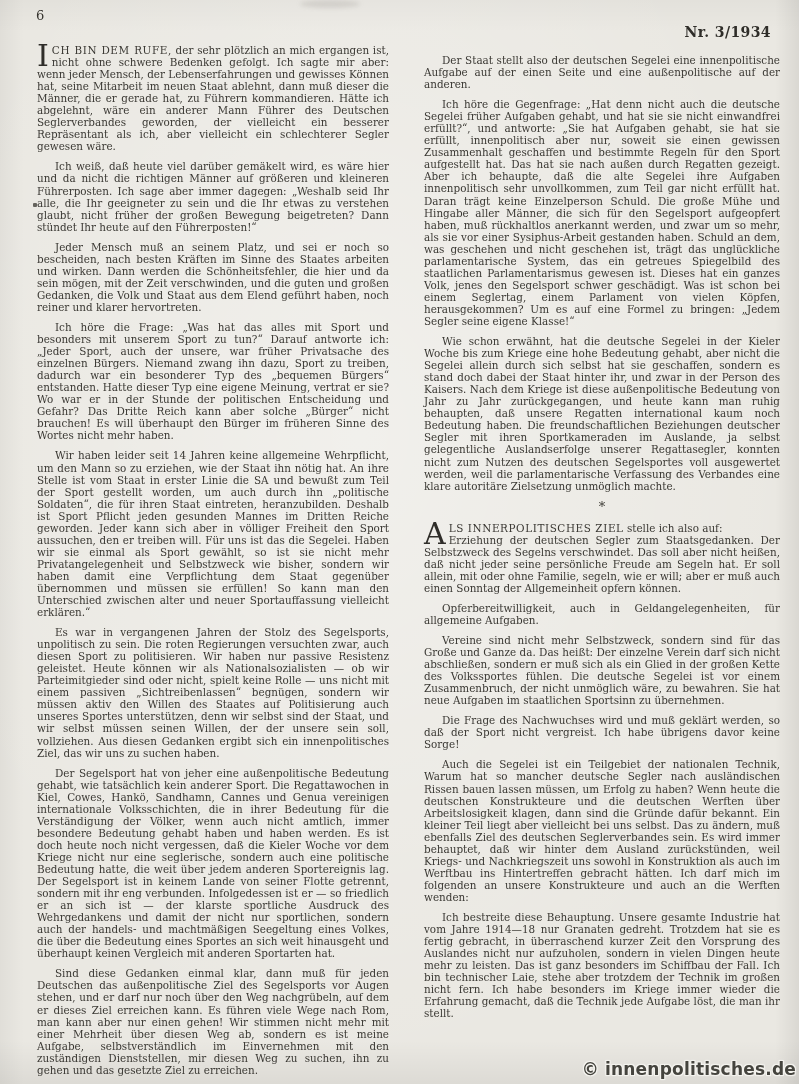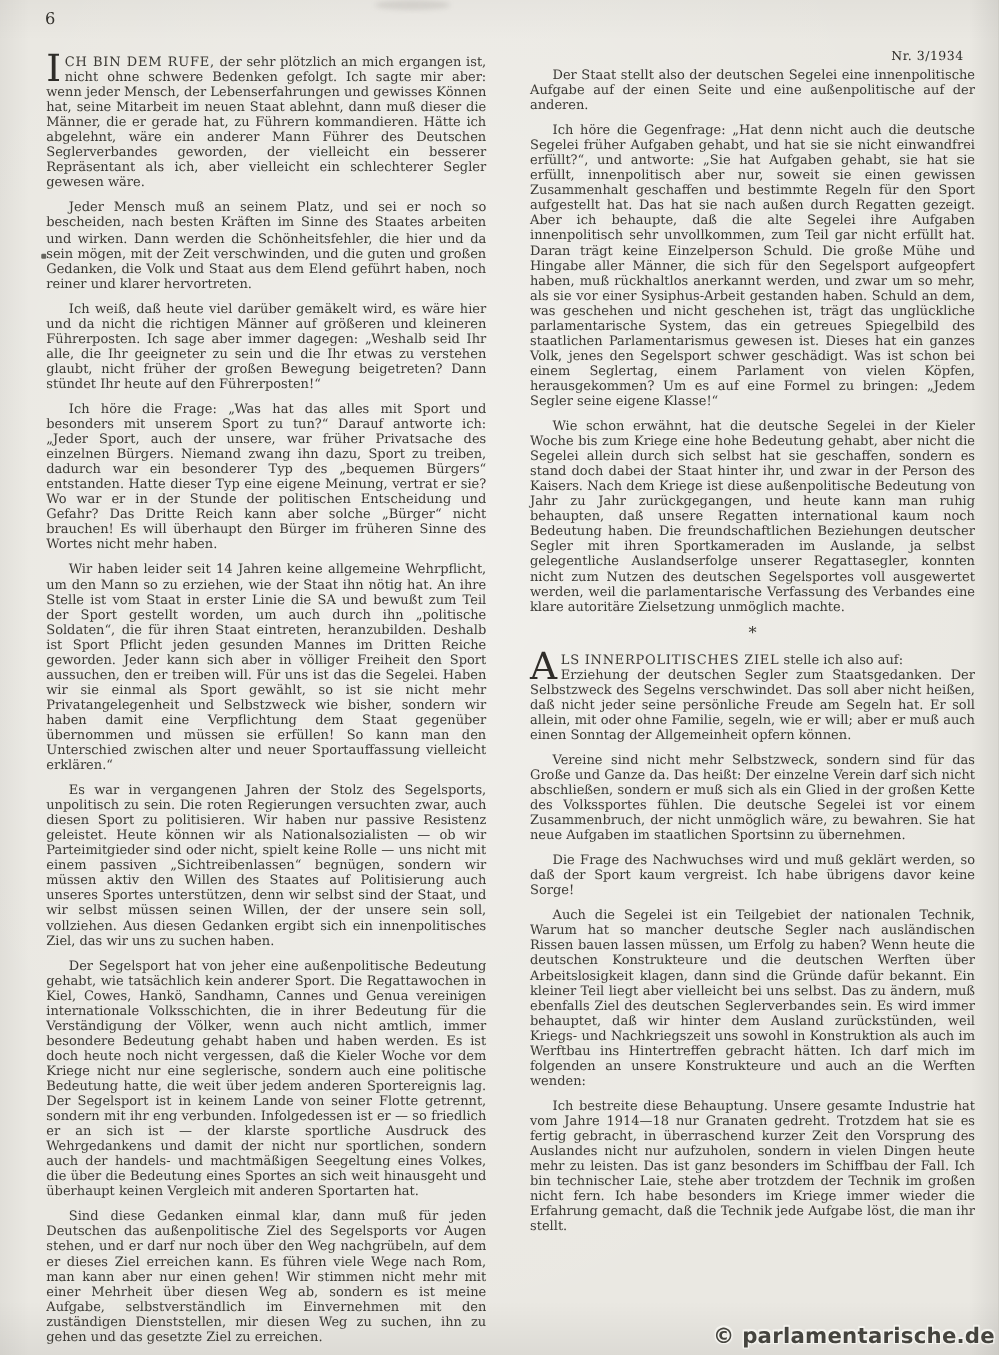--- a/index.html
+++ b/index.html
@@ -15,22 +15,22 @@
       radial-gradient(ellipse at 45% 40%, rgba(255,255,255,0.35), rgba(0,0,0,0) 70%),
       linear-gradient(90deg, rgba(0,0,0,0.045) 0%, rgba(0,0,0,0) 3%, rgba(0,0,0,0) 97%, rgba(0,0,0,0.07) 100%),
       linear-gradient(180deg, rgba(0,0,0,0.03) 0%, rgba(0,0,0,0) 3%, rgba(0,0,0,0) 96%, rgba(0,0,0,0.06) 100%);
     color:#3a3833;
   }
   .page-number{
     position:absolute;top:8px;left:36px;
     font-size:13px;color:#34322d;
   }
   .issue-number{
-    position:absolute;top:40px;right:28px;
-    font-size:10px;font-weight:400;color:#2f2d29;letter-spacing:0.4px;
+    position:absolute;top:24px;right:28px;
+    font-size:14px;font-weight:700;color:#2f2d29;letter-spacing:0.4px;
   }
   .col{
     position:absolute;top:44px;
     font-size:10.4px;line-height:12.05px;
     text-align:justify;
     color:#3a3833;
   }
   .col-left{left:37px;width:352px;}
   .col-right{left:424px;width:356px;top:54px;}
   .para{margin:0 0 8px 0;}
@@ -73,36 +73,37 @@
 <div class="page">
 
   <div class="smudge"></div>
   <div class="ink-dot"></div>
 
   <div class="page-number">6</div>
   <div class="issue-number">Nr. 3/1934</div>
 
   <div class="col col-left">
     <p class="para"><span class="dropcap">I</span><span class="lead">CH BIN DEM RUFE,</span><span> der sehr plötzlich an mich ergangen ist, nicht ohne schwere Bedenken gefolgt. Ich sagte mir aber: wenn jeder Mensch, der Lebenserfahrungen und gewisses Können hat, seine Mitarbeit im neuen Staat ablehnt, dann muß dieser die Männer, die er gerade hat, zu Führern kommandieren. Hätte ich abgelehnt, wäre ein anderer Mann Führer des Deutschen Seglerverbandes geworden, der vielleicht ein besserer Repräsentant als ich, aber vielleicht ein schlechterer Segler gewesen wäre.</span></p>
+    <p class="para indent">Ich weiß, daß heute viel darüber gemäkelt wird, es wäre hier und da nicht die richtigen Männer auf größeren und kleineren Führerposten. Ich sage aber immer dagegen: „Weshalb seid Ihr alle, die Ihr geeigneter zu sein und die Ihr etwas zu verstehen glaubt, nicht früher der großen Bewegung beigetreten? Dann stündet Ihr heute auf den Führerposten!“</p>
     <p class="para indent">Jeder Mensch muß an seinem Platz, und sei er noch so bescheiden, nach besten Kräften im Sinne des Staates arbeiten und wirken. Dann werden die Schönheitsfehler, die hier und da sein mögen, mit der Zeit verschwinden, und die guten und großen Gedanken, die Volk und Staat aus dem Elend geführt haben, noch reiner und klarer hervortreten.</p>
-    <p class="para indent">Ich weiß, daß heute viel darüber gemäkelt wird, es wäre hier und da nicht die richtigen Männer auf größeren und kleineren Führerposten. Ich sage aber immer dagegen: „Weshalb seid Ihr alle, die Ihr geeigneter zu sein und die Ihr etwas zu verstehen glaubt, nicht früher der großen Bewegung beigetreten? Dann stündet Ihr heute auf den Führerposten!“</p>
     <p class="para indent">Ich höre die Frage: „Was hat das alles mit Sport und besonders mit unserem Sport zu tun?“ Darauf antworte ich: „Jeder Sport, auch der unsere, war früher Privatsache des einzelnen Bürgers. Niemand zwang ihn dazu, Sport zu treiben, dadurch war ein besonderer Typ des „bequemen Bürgers“ entstanden. Hatte dieser Typ eine eigene Meinung, vertrat er sie? Wo war er in der Stunde der politischen Entscheidung und Gefahr? Das Dritte Reich kann aber solche „Bürger“ nicht brauchen! Es will überhaupt den Bürger im früheren Sinne des Wortes nicht mehr haben.</p>
     <p class="para indent">Wir haben leider seit 14 Jahren keine allgemeine Wehrpflicht, um den Mann so zu erziehen, wie der Staat ihn nötig hat. An ihre Stelle ist vom Staat in erster Linie die SA und bewußt zum Teil der Sport gestellt worden, um auch durch ihn „politische Soldaten“, die für ihren Staat eintreten, heranzubilden. Deshalb ist Sport Pflicht jeden gesunden Mannes im Dritten Reiche geworden. Jeder kann sich aber in völliger Freiheit den Sport aussuchen, den er treiben will. Für uns ist das die Segelei. Haben wir sie einmal als Sport gewählt, so ist sie nicht mehr Privatangelegenheit und Selbstzweck wie bisher, sondern wir haben damit eine Verpflichtung dem Staat gegenüber übernommen und müssen sie erfüllen! So kann man den Unterschied zwischen alter und neuer Sportauffassung vielleicht erklären.“</p>
     <p class="para indent">Es war in vergangenen Jahren der Stolz des Segelsports, unpolitisch zu sein. Die roten Regierungen versuchten zwar, auch diesen Sport zu politisieren. Wir haben nur passive Resistenz geleistet. Heute können wir als Nationalsozialisten — ob wir Parteimitgieder sind oder nicht, spielt keine Rolle — uns nicht mit einem passiven „Sichtreibenlassen“ begnügen, sondern wir müssen aktiv den Willen des Staates auf Politisierung auch unseres Sportes unterstützen, denn wir selbst sind der Staat, und wir selbst müssen seinen Willen, der der unsere sein soll, vollziehen. Aus diesen Gedanken ergibt sich ein innenpolitisches Ziel, das wir uns zu suchen haben.</p>
     <p class="para indent">Der Segelsport hat von jeher eine außenpolitische Bedeutung gehabt, wie tatsächlich kein anderer Sport. Die Regattawochen in Kiel, Cowes, Hankö, Sandhamn, Cannes und Genua vereinigen internationale Volksschichten, die in ihrer Bedeutung für die Verständigung der Völker, wenn auch nicht amtlich, immer besondere Bedeutung gehabt haben und haben werden. Es ist doch heute noch nicht vergessen, daß die Kieler Woche vor dem Kriege nicht nur eine seglerische, sondern auch eine politische Bedeutung hatte, die weit über jedem anderen Sportereignis lag. Der Segelsport ist in keinem Lande von seiner Flotte getrennt, sondern mit ihr eng verbunden. Infolgedessen ist er — so friedlich er an sich ist — der klarste sportliche Ausdruck des Wehrgedankens und damit der nicht nur sportlichen, sondern auch der handels- und machtmäßigen Seegeltung eines Volkes, die über die Bedeutung eines Sportes an sich weit hinausgeht und überhaupt keinen Vergleich mit anderen Sportarten hat.</p>
     <p class="para indent">Sind diese Gedanken einmal klar, dann muß für jeden Deutschen das außenpolitische Ziel des Segelsports vor Augen stehen, und er darf nur noch über den Weg nachgrübeln, auf dem er dieses Ziel erreichen kann. Es führen viele Wege nach Rom, man kann aber nur einen gehen! Wir stimmen nicht mehr mit einer Mehrheit über diesen Weg ab, sondern es ist meine Aufgabe, selbstverständlich im Einvernehmen mit den zuständigen Dienststellen, mir diesen Weg zu suchen, ihn zu gehen und das gesetzte Ziel zu erreichen.</p>
   </div>
 
   <div class="col col-right">
     <p class="para indent">Der Staat stellt also der deutschen Segelei eine innenpolitische Aufgabe auf der einen Seite und eine außenpolitische auf der anderen.</p>
     <p class="para indent">Ich höre die Gegenfrage: „Hat denn nicht auch die deutsche Segelei früher Aufgaben gehabt, und hat sie sie nicht einwandfrei erfüllt?“, und antworte: „Sie hat Aufgaben gehabt, sie hat sie erfüllt, innenpolitisch aber nur, soweit sie einen gewissen Zusammenhalt geschaffen und bestimmte Regeln für den Sport aufgestellt hat. Das hat sie nach außen durch Regatten gezeigt. Aber ich behaupte, daß die alte Segelei ihre Aufgaben innenpolitisch sehr unvollkommen, zum Teil gar nicht erfüllt hat. Daran trägt keine Einzelperson Schuld. Die große Mühe und Hingabe aller Männer, die sich für den Segelsport aufgeopfert haben, muß rückhaltlos anerkannt werden, und zwar um so mehr, als sie vor einer Sysiphus-Arbeit gestanden haben. Schuld an dem, was geschehen und nicht geschehen ist, trägt das unglückliche parlamentarische System, das ein getreues Spiegelbild des staatlichen Parlamentarismus gewesen ist. Dieses hat ein ganzes Volk, jenes den Segelsport schwer geschädigt. Was ist schon bei einem Seglertag, einem Parlament von vielen Köpfen, herausgekommen? Um es auf eine Formel zu bringen: „Jedem Segler seine eigene Klasse!“</p>
     <p class="para indent">Wie schon erwähnt, hat die deutsche Segelei in der Kieler Woche bis zum Kriege eine hohe Bedeutung gehabt, aber nicht die Segelei allein durch sich selbst hat sie geschaffen, sondern es stand doch dabei der Staat hinter ihr, und zwar in der Person des Kaisers. Nach dem Kriege ist diese außenpolitische Bedeutung von Jahr zu Jahr zurückgegangen, und heute kann man ruhig behaupten, daß unsere Regatten international kaum noch Bedeutung haben. Die freundschaftlichen Beziehungen deutscher Segler mit ihren Sportkameraden im Auslande, ja selbst gelegentliche Auslandserfolge unserer Regattasegler, konnten nicht zum Nutzen des deutschen Segelsportes voll ausgewertet werden, weil die parlamentarische Verfassung des Verbandes eine klare autoritäre Zielsetzung unmöglich machte.</p>
     <div class="separator">*</div>
     <p class="para"><span class="dropcap">A</span><span class="lead">LS INNERPOLITISCHES ZIEL</span><span> stelle ich also auf:</span><span class="block">Erziehung der deutschen Segler zum Staatsgedanken. Der Selbstzweck des Segelns verschwindet. Das soll aber nicht heißen, daß nicht jeder seine persönliche Freude am Segeln hat. Er soll allein, mit oder ohne Familie, segeln, wie er will; aber er muß auch einen Sonntag der Allgemeinheit opfern können.</span></p>
+    <p class="para indent">Opferbereitwilligkeit, auch in Geldangelegenheiten, für allgemeine Aufgaben.</p>
     <p class="para indent">Vereine sind nicht mehr Selbstzweck, sondern sind für das Große und Ganze da. Das heißt: Der einzelne Verein darf sich nicht abschließen, sondern er muß sich als ein Glied in der großen Kette des Volkssportes fühlen. Die deutsche Segelei ist vor einem Zusammenbruch, der nicht unmöglich wäre, zu bewahren. Sie hat neue Aufgaben im staatlichen Sportsinn zu übernehmen.</p>
-    <p class="para indent">Die Frage des Nachwuchses wird und muß geklärt werden, so daß der Sport kaum vergreist. Ich habe übrigens davor keine Sorge!</p>
+    <p class="para indent">Die Frage des Nachwuchses wird und muß geklärt werden, so daß der Sport nicht vergreist. Ich habe übrigens davor keine Sorge!</p>
     <p class="para indent">Auch die Segelei ist ein Teilgebiet der nationalen Technik, Warum hat so mancher deutsche Segler nach ausländischen Rissen bauen lassen müssen, um Erfolg zu haben? Wenn heute die deutschen Konstrukteure und die deutschen Werften über Arbeitslosigkeit klagen, dann sind die Gründe dafür bekannt. Ein kleiner Teil liegt aber vielleicht bei uns selbst. Das zu ändern, muß ebenfalls Ziel des deutschen Seglerverbandes sein. Es wird immer behauptet, daß wir hinter dem Ausland zurückstünden, weil Kriegs- und Nachkriegszeit uns sowohl in Konstruktion als auch im Werftbau ins Hintertreffen gebracht hätten. Ich darf mich im folgenden an unsere Konstrukteure und auch an die Werften wenden:</p>
     <p class="para indent">Ich bestreite diese Behauptung. Unsere gesamte Industrie hat vom Jahre 1914—18 nur Granaten gedreht. Trotzdem hat sie es fertig gebracht, in überraschend kurzer Zeit den Vorsprung des Auslandes nicht nur aufzuholen, sondern in vielen Dingen heute mehr zu leisten. Das ist ganz besonders im Schiffbau der Fall. Ich bin technischer Laie, stehe aber trotzdem der Technik im großen nicht fern. Ich habe besonders im Kriege immer wieder die Erfahrung gemacht, daß die Technik jede Aufgabe löst, die man ihr stellt.</p>
   </div>
 
-  <div class="watermark">© parlamentarische.de</div>
+  <div class="watermark">© innenpolitisches.de</div>
 
 </div>
 
 </body></html>

